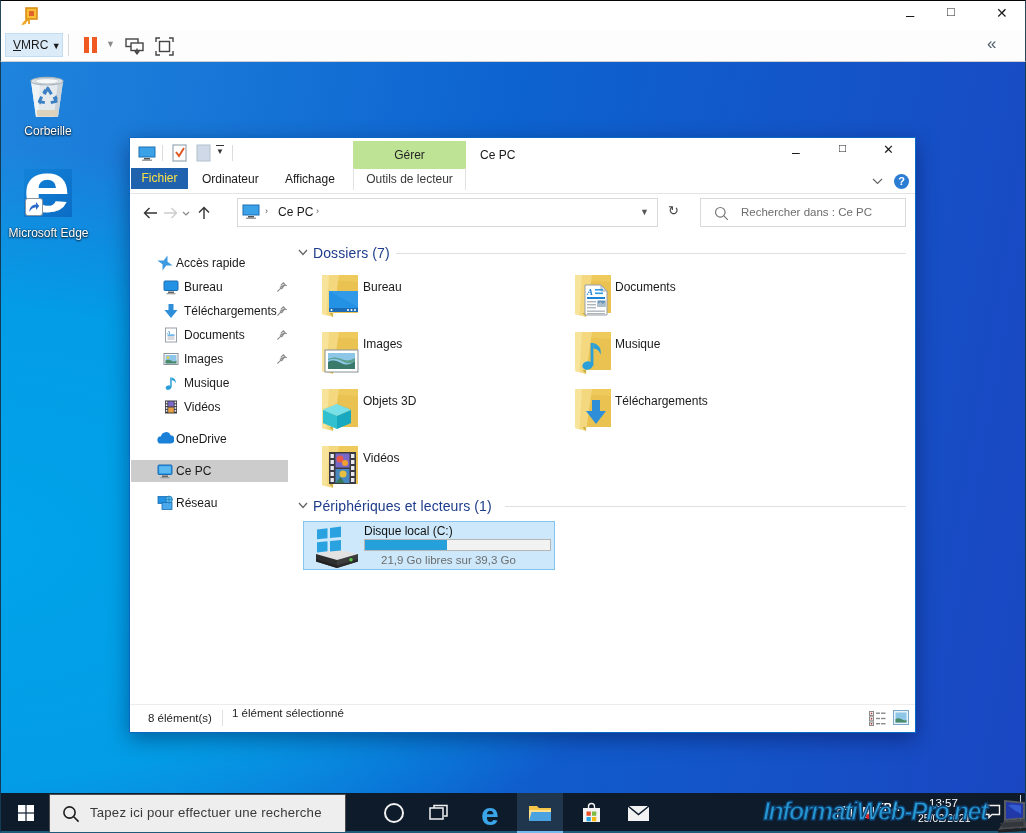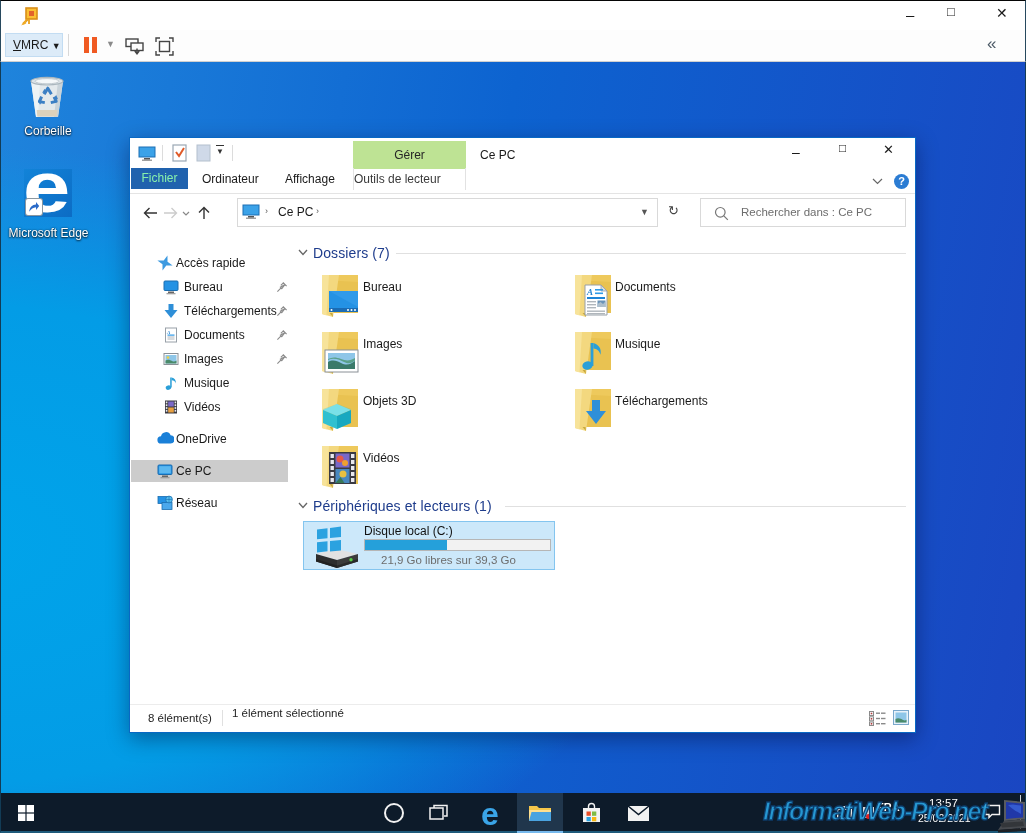--- a/index.html
+++ b/index.html
@@ -22,22 +22,22 @@
 #tsearch{left:48px;top:1px;width:297px;height:38px;background:#eeeeee;border:1px solid #4d4d4d;border-bottom:none;}
 #tsearch span{position:absolute;left:40px;top:10px;font-size:13.2px;color:#3a3a3a;letter-spacing:0.2px;}
 #startbtn{left:0;top:0;width:48px;height:40px;}
 .tray{color:#fff;font-size:11px;}
 #wmark{left:762px;top:4px;white-space:nowrap;font-style:italic;font-weight:bold;font-size:25px;color:rgba(40,162,224,0.92);-webkit-text-stroke:1.3px rgba(13,62,110,0.95);letter-spacing:-1.5px;z-index:30;}
 
 #win{left:129px;top:137px;width:787px;height:596px;background:#fff;border:1px solid #0868c4;box-shadow:0 6px 20px rgba(0,0,40,0.38);}
 #gerer{left:223px;top:3px;width:113px;height:28px;background:#bee394;text-align:center;font-size:12px;color:#262626;line-height:28px;}
 #wtitle{left:350px;top:10px;font-size:12px;color:#1a1a1a;}
 .tabs{top:33.5px;height:21px;font-size:12px;color:#1a1a1a;}
-#ftab{left:1px;top:30px;width:57px;height:21px;background:#2062ae;color:#86efac;text-align:center;line-height:21px;font-size:12px;}
-#lecttab{left:223px;top:30px;width:113px;height:22px;border-left:1px solid #e2e2e2;border-right:1px solid #e2e2e2;text-align:left;line-height:23px;font-size:12px;color:#3a3a3a;}
+#ftab{left:1px;top:30px;width:57px;height:21px;background:#2062ae;color:#fde047;text-align:center;line-height:21px;font-size:12px;}
+#lecttab{left:223px;top:30px;width:113px;height:22px;border-left:1px solid #e2e2e2;border-right:1px solid #e2e2e2;text-align:center;line-height:23px;font-size:12px;color:#3a3a3a;}
 #ribline{left:0;top:55px;width:785px;height:1px;background:#e4e4e4;}
 #addr{left:107px;top:60px;width:421px;height:29px;border:1px solid #d9d9d9;background:#fff;}
 #search{left:570px;top:60px;width:206px;height:29px;border:1px solid #d9d9d9;background:#fff;font-size:11.5px;color:#6d6d6d;line-height:27px;}
 
 .nav{font-size:12px;color:#1a1a1a;height:22px;line-height:22px;}
 #navsel{left:1px;top:322px;width:157px;height:22px;background:#cccccc;}
 .pin{left:140px;width:12px;height:12px;}
 
 .ghead{font-size:14px;color:#1e3c8c;white-space:nowrap;letter-spacing:0.1px;}
 .gline{height:1px;background:#e0e0e0;}
@@ -468,20 +468,27 @@
 <div id="taskbar" class="abs">
   <div id="startbtn" class="abs"></div>
   <svg class="abs" style="left:17px;top:12px" width="16" height="16" viewBox="0 0 16 16">
       <g fill="#fff">
         <rect x="0" y="0" width="7.4" height="7.4"></rect>
         <rect x="8.6" y="0" width="7.4" height="7.4"></rect>
         <rect x="0" y="8.6" width="7.4" height="7.4"></rect>
         <rect x="8.6" y="8.6" width="7.4" height="7.4"></rect>
       </g>
     </svg>
+  <div id="tsearch" class="abs">
+    <svg class="abs" style="left:12px;top:10px" width="18" height="18" viewBox="0 0 18 18">
+        <circle cx="7.5" cy="7.5" r="5.6" fill="none" stroke="#1f1f1f" stroke-width="1.6"></circle>
+        <path d="M11.7 11.7 L16.6 16.6" stroke="#1f1f1f" stroke-width="1.6"></path>
+      </svg>
+    <span>Tapez ici pour effectuer une recherche</span>
+  </div>
   <div class="abs" style="left:383px;top:3px;width:20px;height:20px;border:2px solid #f2f2f2;border-radius:50%;top:10px;"></div>
   <svg class="abs" style="left:428px;top:11px" width="19" height="19" viewBox="0 0 19 19">
       <rect x="1" y="4" width="13" height="11" fill="none" stroke="#f2f2f2" stroke-width="1.5"></rect>
       <path d="M5 4 V1.5 H18 V12 H15" fill="none" stroke="#f2f2f2" stroke-width="1.5"></path>
     </svg>
   <div class="abs" style="left:480px;top:3px;width:26px;height:32px;color:#3aa5e8;font-size:32px;font-weight:bold;">e</div>
 
   <div class="abs" style="left:516px;top:0;width:46px;height:40px;background:rgba(120,180,235,0.18);border-bottom:2px solid #76b9ed;"></div>
   <svg class="abs" style="left:527px;top:10px" width="24" height="20" viewBox="0 0 24 20">
     <path d="M1 3 L9 3 L11 5 L23 5 L23 18 L1 18 Z" fill="#f5c64a"></path>

